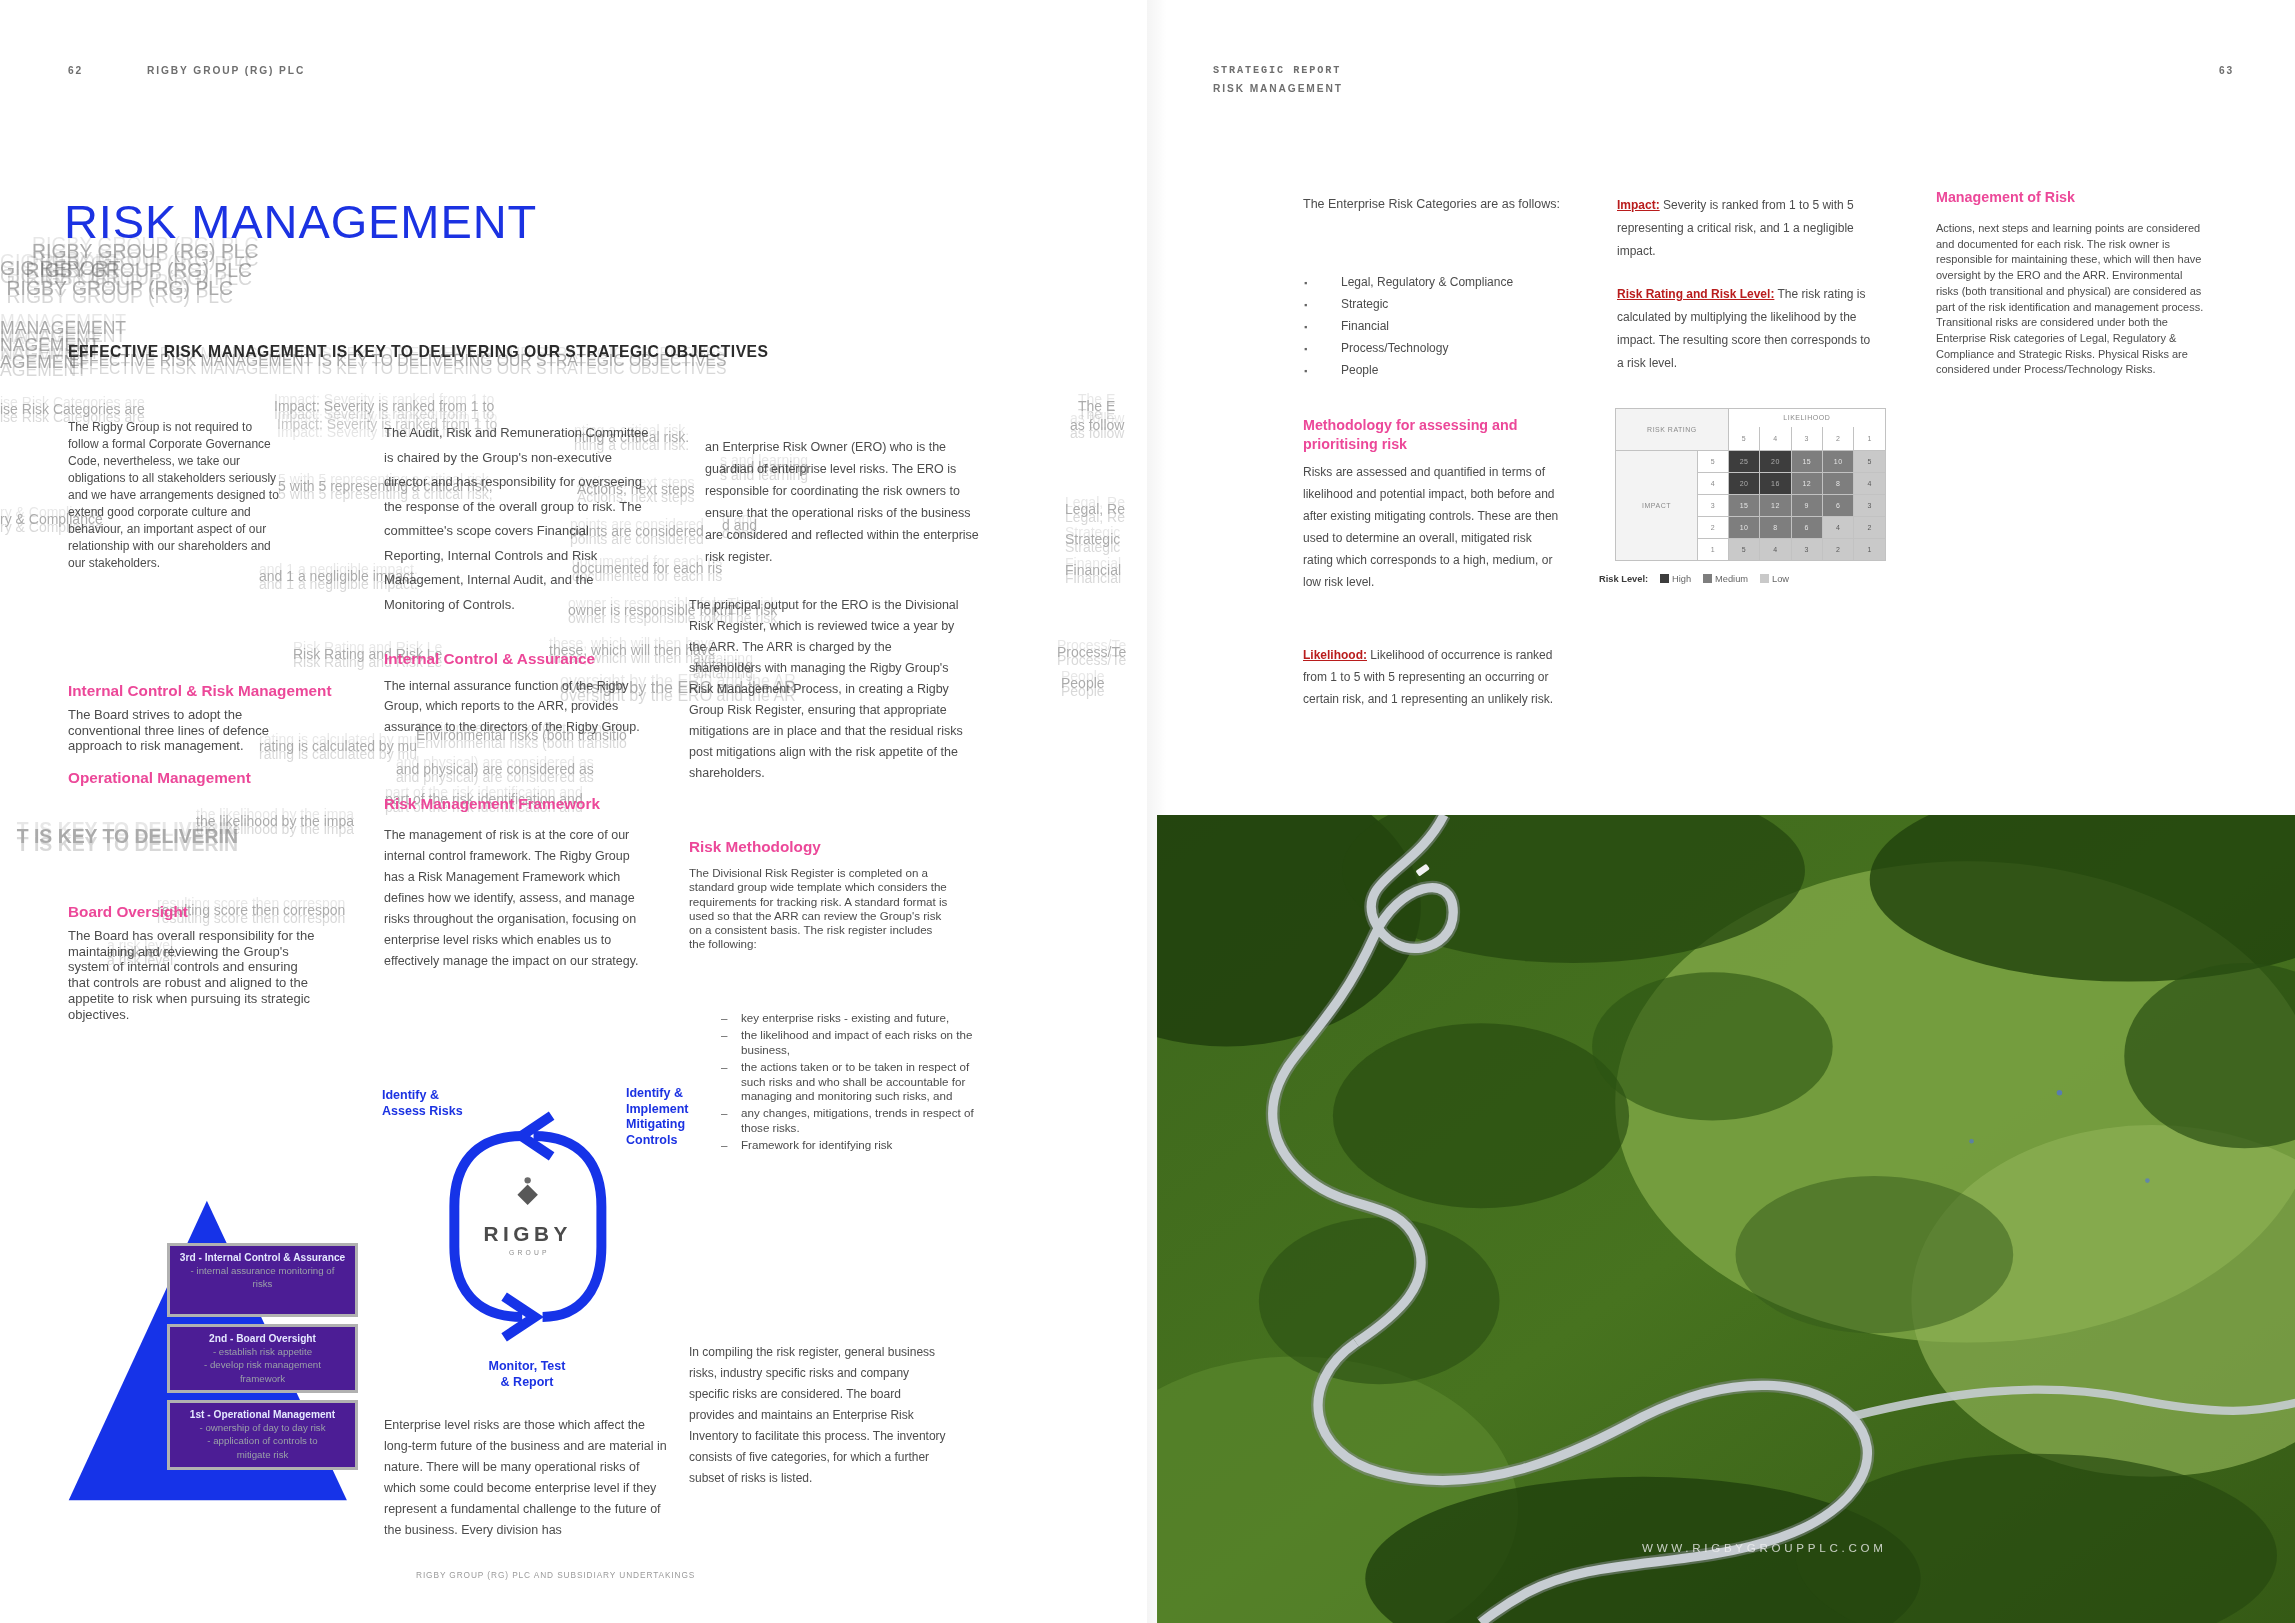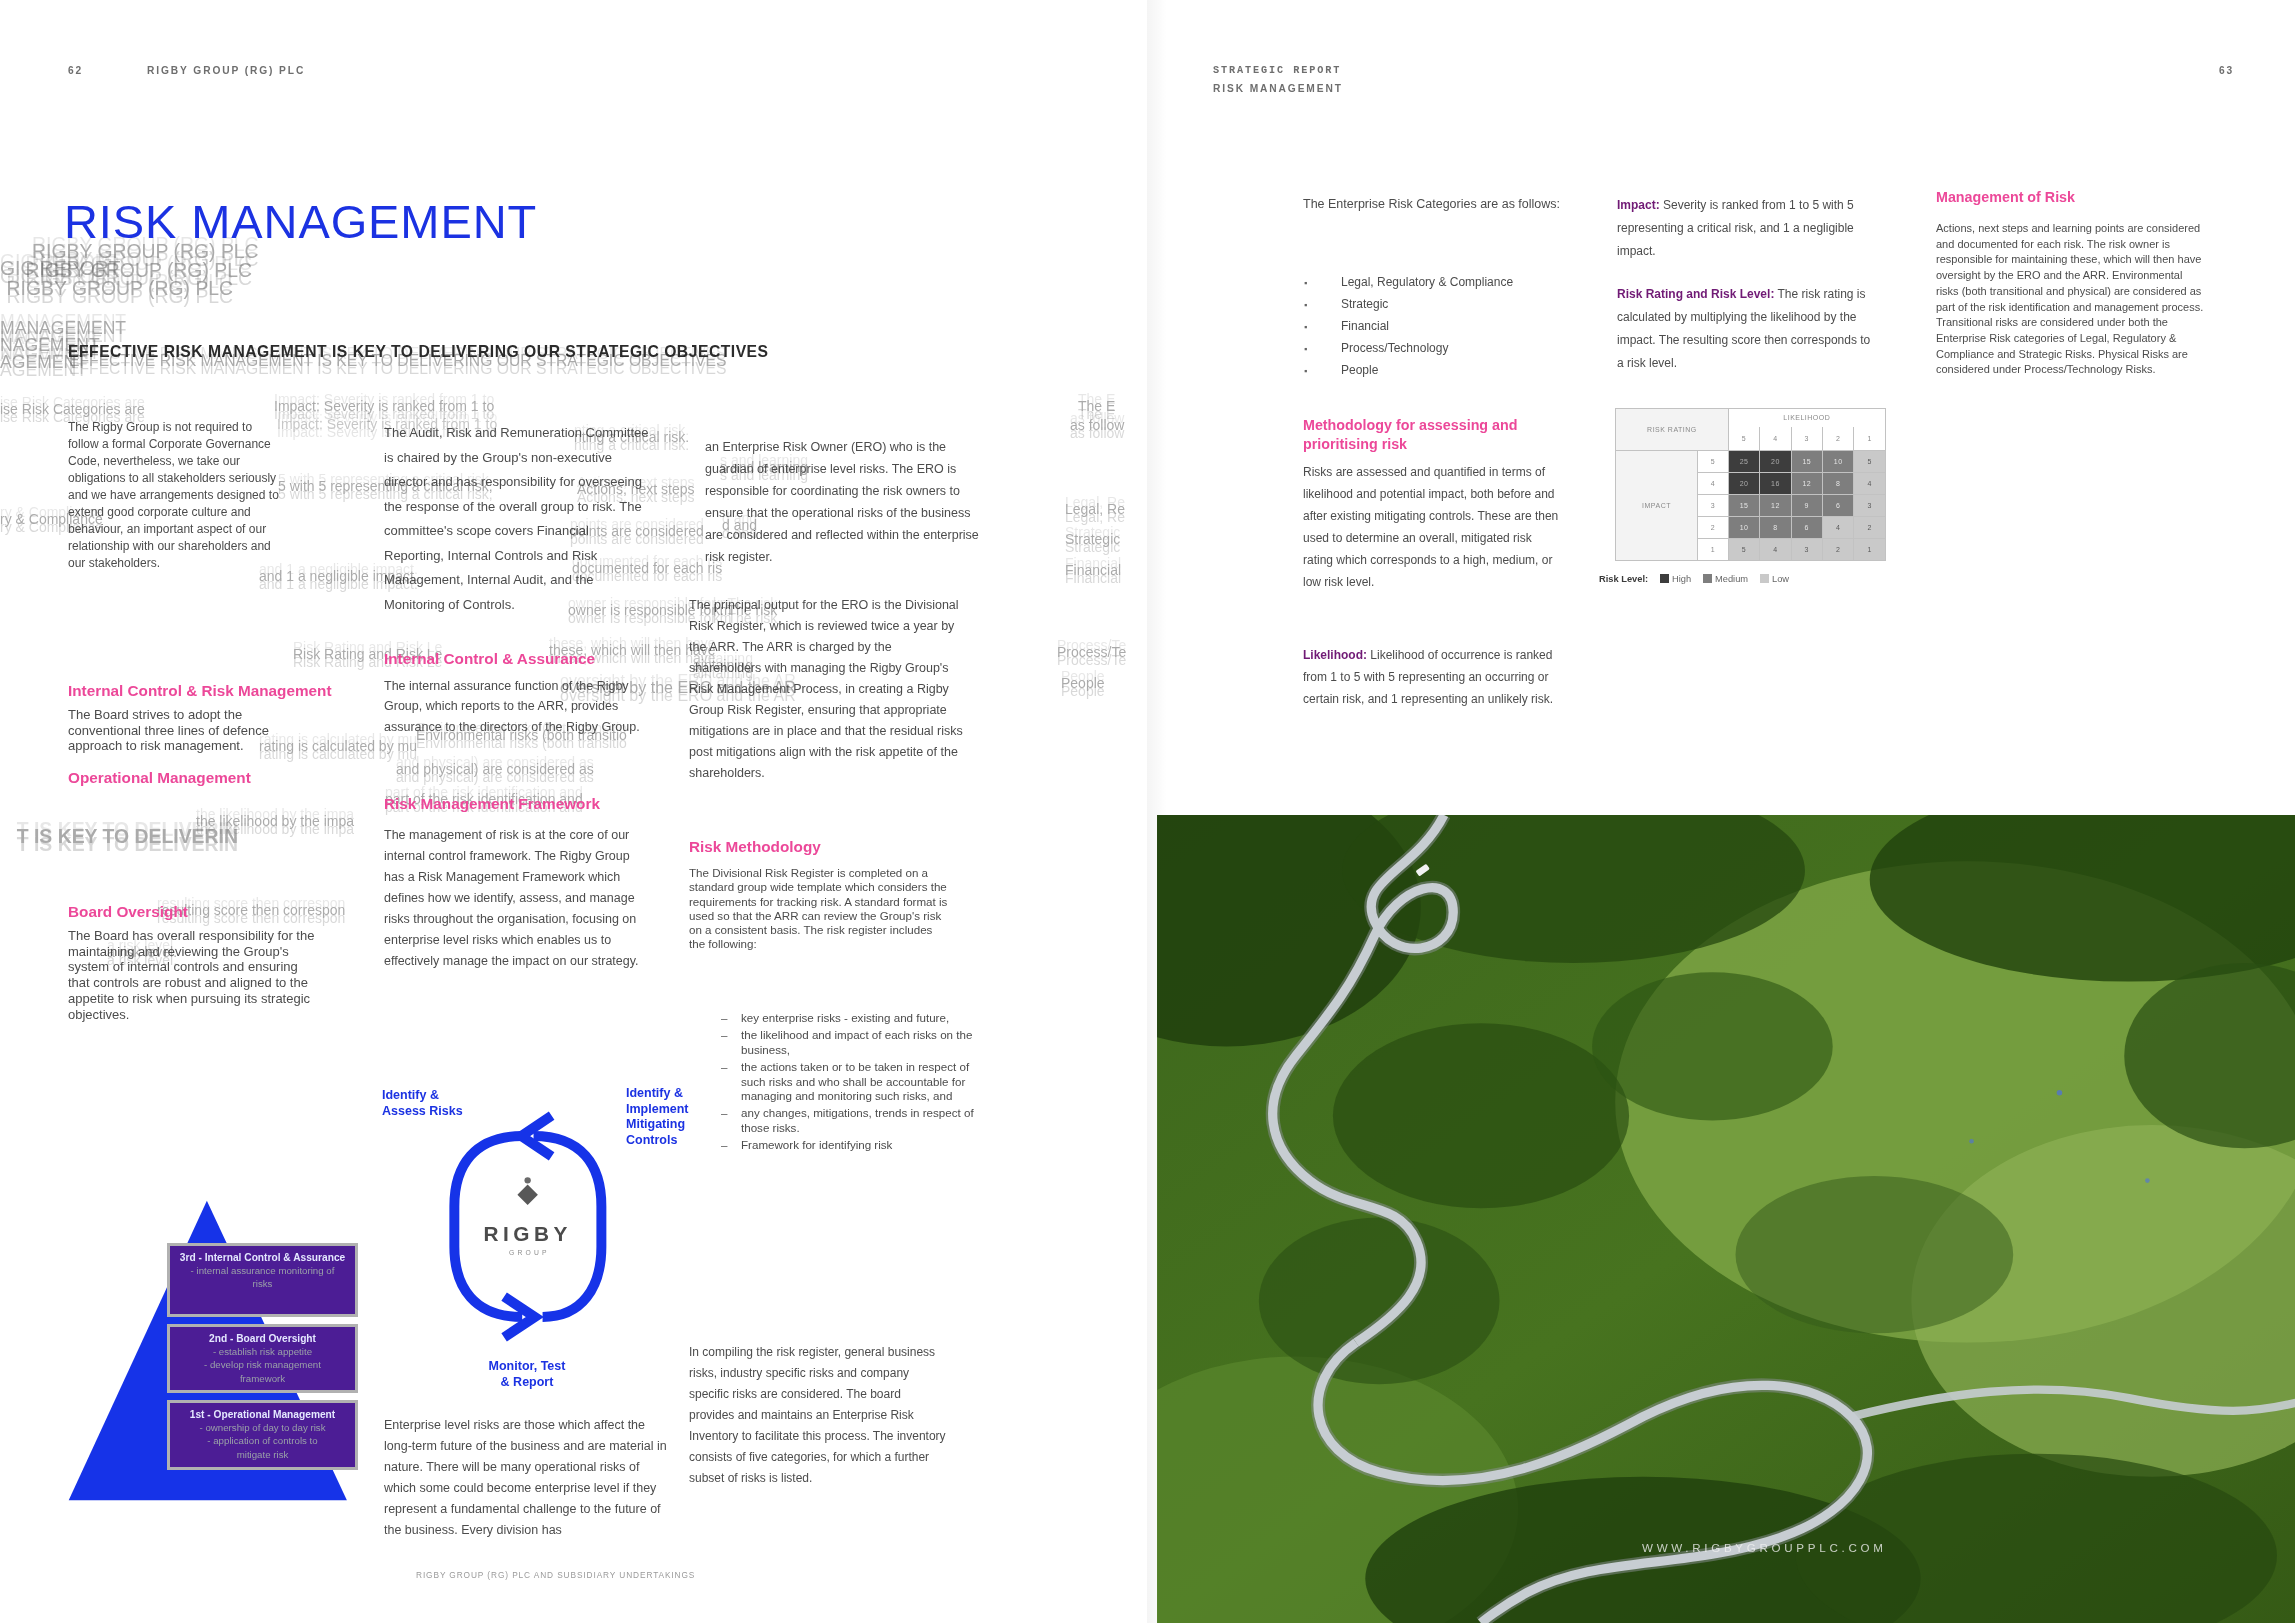--- a/index.html
+++ b/index.html
@@ -4,21 +4,21 @@
 <style>
   html,body{margin:0;padding:0;background:#ffffff;}
   .canvas{position:relative;width:2295px;height:1623px;background:#ffffff;
           font-family:"Liberation Sans",sans-serif;overflow:hidden;}
   .abs{position:absolute;}
   .hdr{font-size:10.2px;font-weight:bold;letter-spacing:1.9px;color:#6e6e6e;white-space:nowrap;}
   .title{font-size:47px;font-weight:500;letter-spacing:0.9px;color:#1b32e2;white-space:nowrap;}
   .subtitle{font-size:15.7px;font-weight:bold;letter-spacing:0.5px;color:#2b2b2b;white-space:nowrap;}
   .p{color:#4c4c4c;}
   .h{color:#ec4899;font-weight:bold;white-space:nowrap;}
-  .lead{color:#701a75;font-weight:bold;}
+  .lead{color:#b91c1c;font-weight:bold;text-decoration:underline;}
   .ghost{color:#5e5e5e;opacity:.52;filter:blur(0.3px);white-space:nowrap;
          text-shadow:0 7.9px 0 rgba(90,90,90,.45),0 -7px 0 rgba(90,90,90,.28);}
   .pre{white-space:pre-line;}
   .blt{list-style:none;margin:0;padding:0;}
   .rb-item{position:relative;padding-left:38px;color:#4c4c4c;}
   .rb-item::before{content:"▪";position:absolute;left:0.9px;top:0.9px;font-size:9.3px;color:#666;}
   .lb-item{position:relative;padding-left:21px;color:#4c4c4c;margin-bottom:3.2px;}
   .lb-item::before{content:"–";position:absolute;left:0.9px;color:#555;}
   
   .matrix{display:grid;grid-template-columns:81px 30px repeat(5,30.5px);

